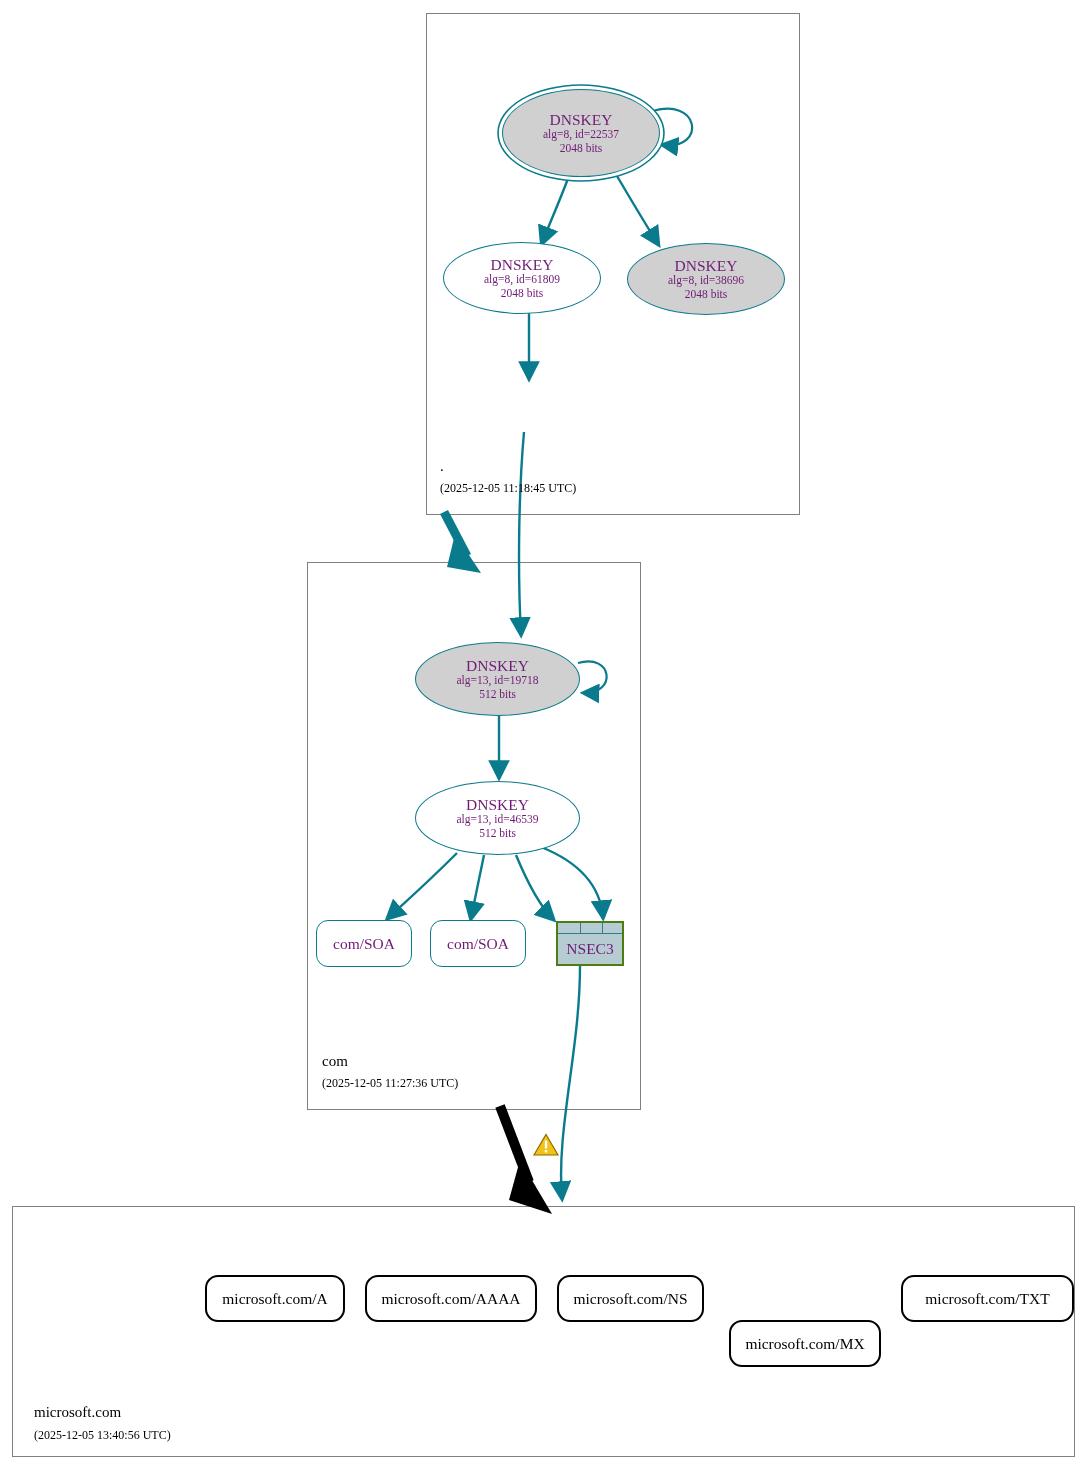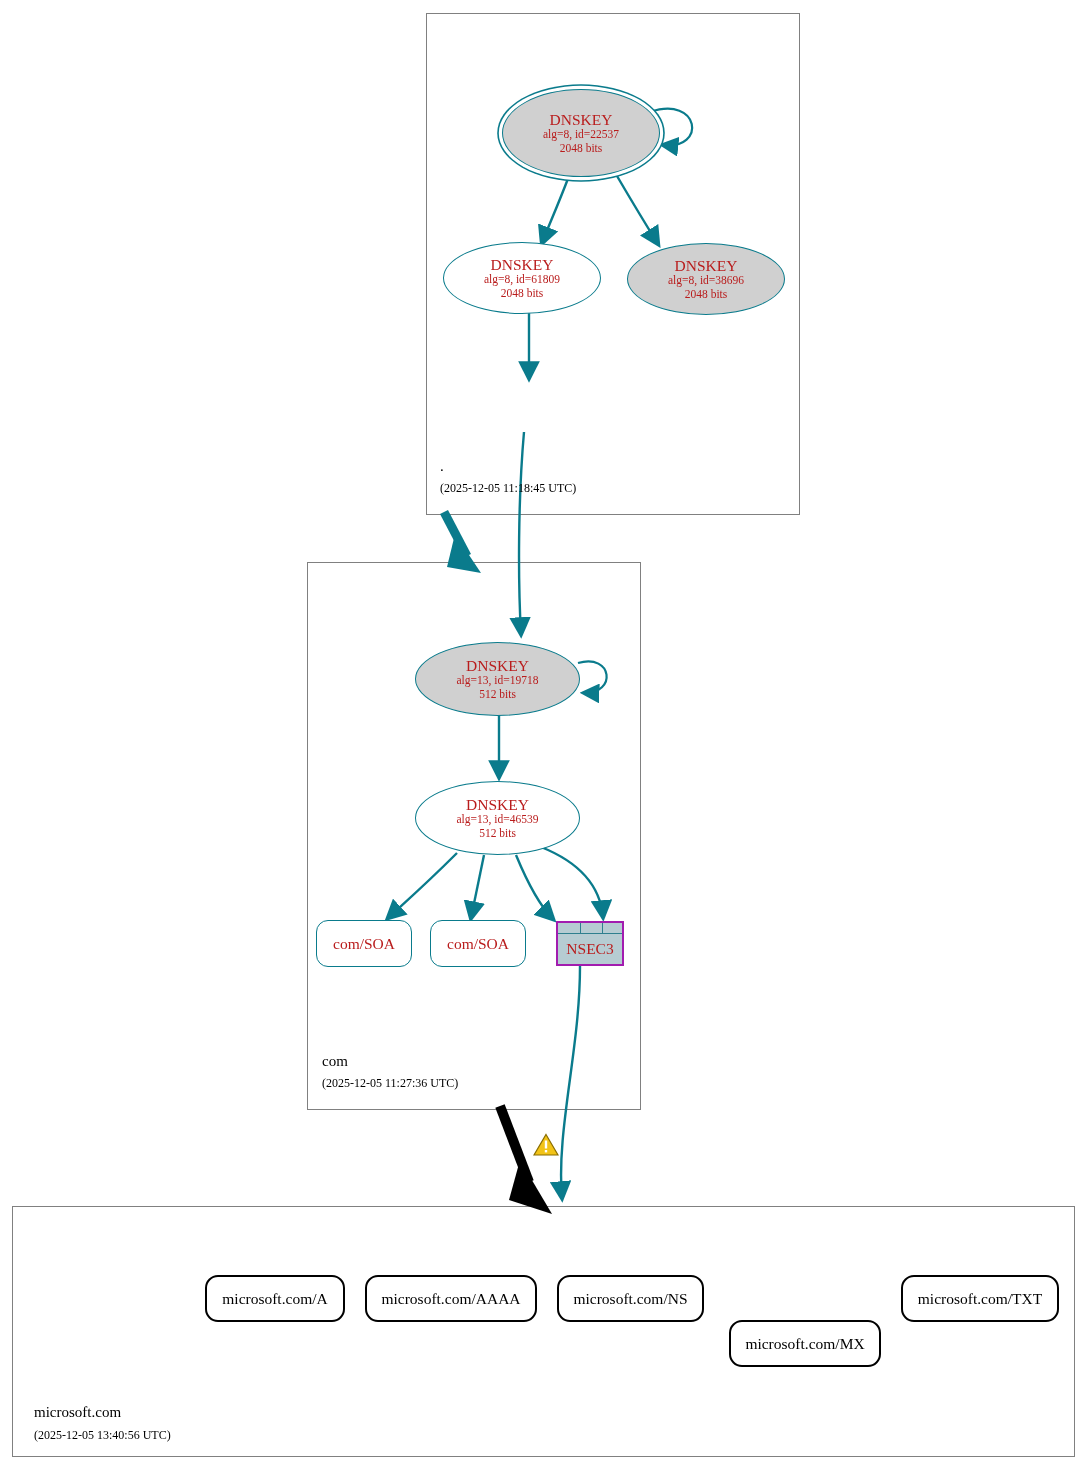--- a/index.html
+++ b/index.html
@@ -42,21 +42,21 @@
     font-size: 12px;
   }
   .node {
     position: absolute;
     box-sizing: border-box;
     display: flex;
     flex-direction: column;
     align-items: center;
     justify-content: center;
     text-align: center;
-    color: #b91c1c;
+    color: #701a75;
   }
   .ellipse {
     border: 1.6px solid #0a7b8c;
     border-radius: 50%;
     background: #ffffff;
   }
   .ellipse.filled {
     background: #d0d0d0;
   }
   .ellipse.dbl {
@@ -77,21 +77,21 @@
     font-size: 15.5px;
   }
   .rrset-black {
     border: 2px solid #000000;
     border-radius: 13px;
     background: #ffffff;
     font-size: 15.5px;
     color: #000000;
   }
   .nsec3 {
-    border: 2px solid #a21caf;
+    border: 2px solid #4d7c0f;
     background: #b6ccd2;
     font-size: 15.5px;
     border-radius: 0;
   }
   .nsec3 .bar {
     position: absolute;
     left: 0;
     top: 0;
     width: 100%;
     height: 11px;
@@ -227,20 +227,20 @@
   </div>
   <div class="node rrset-black" style="left:365px; top:1275px; width:172px; height:47px;">
     <span>microsoft.com/AAAA</span>
   </div>
   <div class="node rrset-black" style="left:557px; top:1275px; width:147px; height:47px;">
     <span>microsoft.com/NS</span>
   </div>
   <div class="node rrset-black" style="left:729px; top:1275px; width:152px; height:47px;margin-top:45px;">
     <span>microsoft.com/MX</span>
   </div>
-  <div class="node rrset-black" style="left:901px; top:1275px; width:158px; height:47px;">
+  <div class="node rrset-black" style="left:901px; top:1275px; width:173px; height:47px;">
     <span>microsoft.com/TXT</span>
   </div>
 
   <div class="zone-label zone-name" style="left:34px; top:1404px;">microsoft.com</div>
   <div class="zone-label zone-time" style="left:34px; top:1428px;">(2025-12-05 13:40:56 UTC)</div>
 
 </div>
 
 </body></html>

